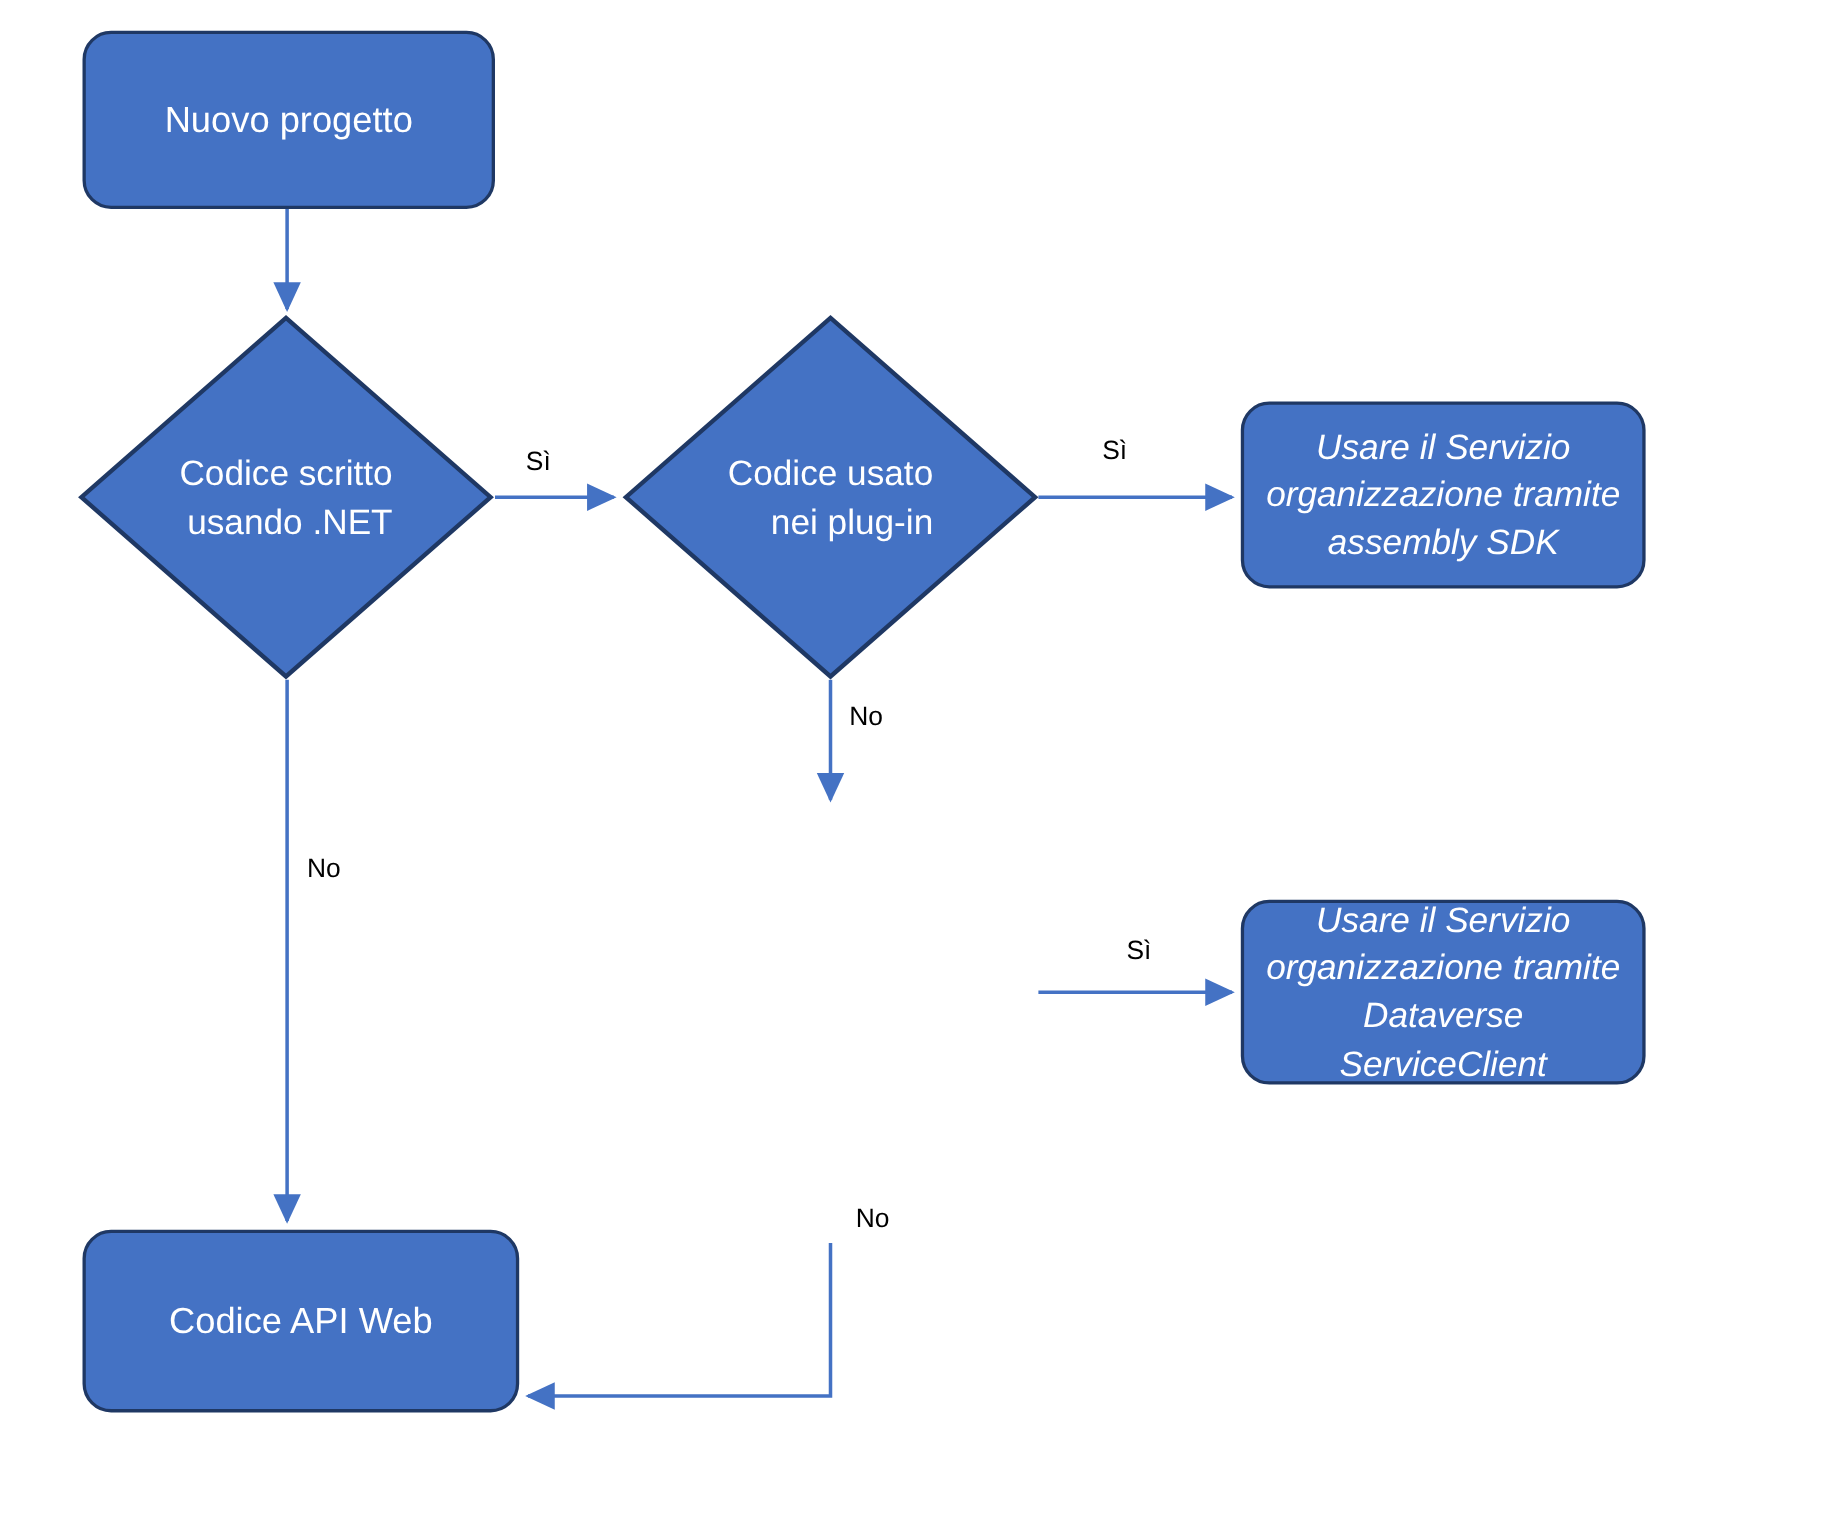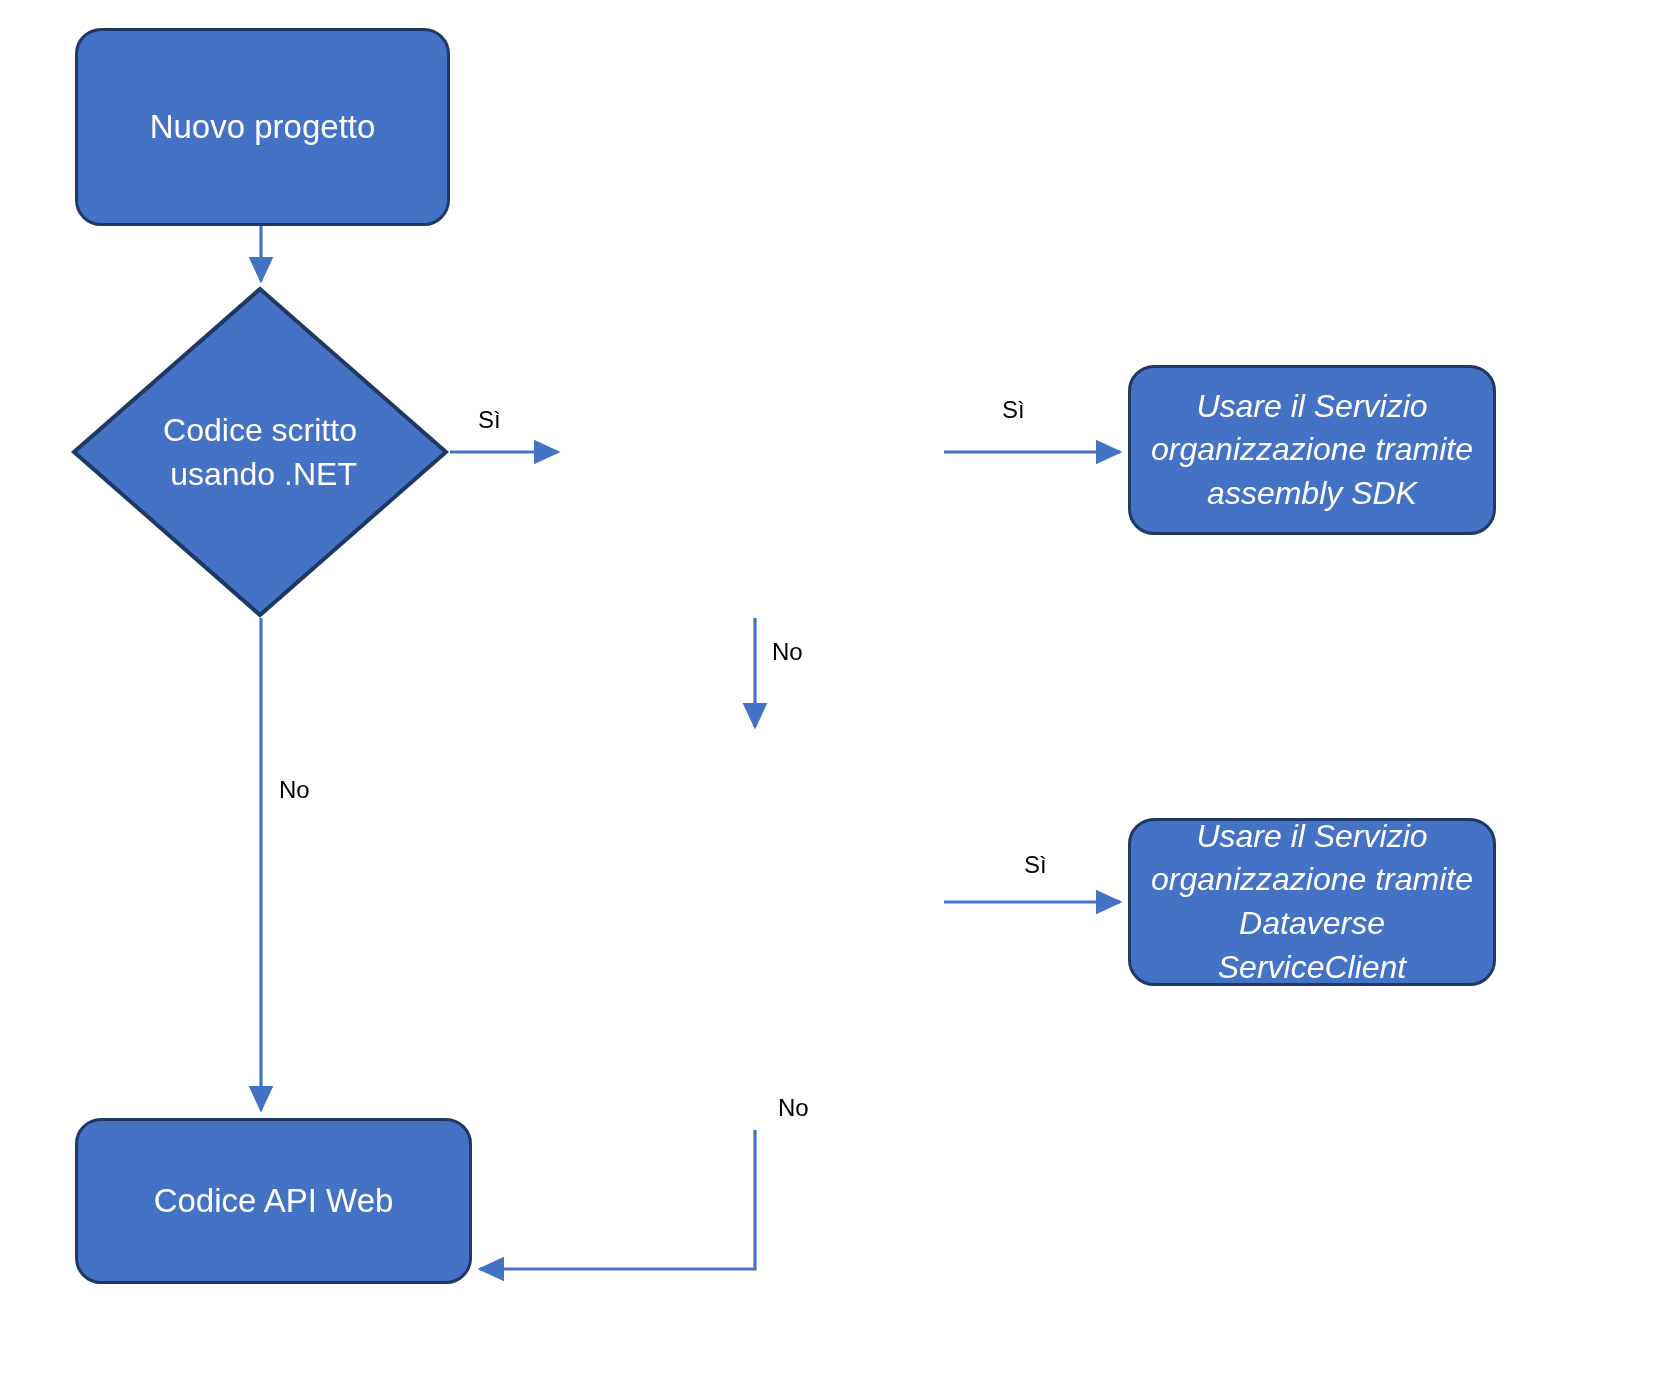--- a/index.html
+++ b/index.html
@@ -95,32 +95,39 @@
         <path d="M 261 190 L 261 281" marker-end="url(#arrowhead)"></path>
         <path d="M 450 452 L 558 452" marker-end="url(#arrowhead)"></path>
         <path d="M 261 618 L 261 1110" marker-end="url(#arrowhead)"></path>
         <path d="M 944 452 L 1120 452" marker-end="url(#arrowhead)"></path>
         <path d="M 755 618 L 755 727" marker-end="url(#arrowhead)"></path>
         <path d="M 944 902 L 1120 902" marker-end="url(#arrowhead)"></path>
         <path d="M 755 1130 L 755 1269 L 480 1269" marker-end="url(#arrowhead)"></path>
       </g>
   </svg>
 
-  <div class="node terminal" id="node-start" style="left: 75px; top: 28px; width: 375px; height: 198px; background: rgb(68, 114, 196); border-color: rgb(31, 56, 100); color: rgb(255, 255, 255);">
+  <div class="node terminal" id="node-start" style="left: 75px; top: 28px; width: 375px; height: 162px; background: rgb(68, 114, 196); border-color: rgb(31, 56, 100); color: rgb(255, 255, 255);">
     <span>Nuovo progetto</span>
   </div>
 
   <div class="diamond-wrap" id="node-decision-net" style="left: 72px; top: 287px; width: 376px; height: 330px;">
     <svg width="376" height="330" viewBox="0 0 376 330">
         <path d="M 188 2 L 374 165 L 188 328 L 2 165 Z" fill="#4472C4" stroke="#1F3864" stroke-width="4" stroke-linejoin="miter"></path>
       </svg>
     <div class="diamond-label" style="color: rgb(255, 255, 255);">Codice scritto
 usando .NET</div>
   </div>
 
+  <div class="diamond-wrap" id="node-decision-plugin" style="left: 567px; top: 287px; width: 376px; height: 330px;">
+    <svg width="376" height="330" viewBox="0 0 376 330">
+        <path d="M 188 2 L 374 165 L 188 328 L 2 165 Z" fill="#4472C4" stroke="#1F3864" stroke-width="4" stroke-linejoin="miter"></path>
+      </svg>
+    <div class="diamond-label" style="color: rgb(255, 255, 255);">Codice usato
+nei plug-in</div>
+  </div>
 
   <div class="node terminal multi" id="node-result-sdk" style="left: 1128px; top: 365px; width: 368px; height: 170px; background: rgb(68, 114, 196); border-color: rgb(31, 56, 100); color: rgb(255, 255, 255);">
     <span>Usare il Servizio
 organizzazione tramite
 assembly SDK</span>
   </div>
 
 
   <div class="node terminal multi" id="node-result-serviceclient" style="left: 1128px; top: 818px; width: 368px; height: 168px; background: rgb(68, 114, 196); border-color: rgb(31, 56, 100); color: rgb(255, 255, 255);">
     <span>Usare il Servizio

